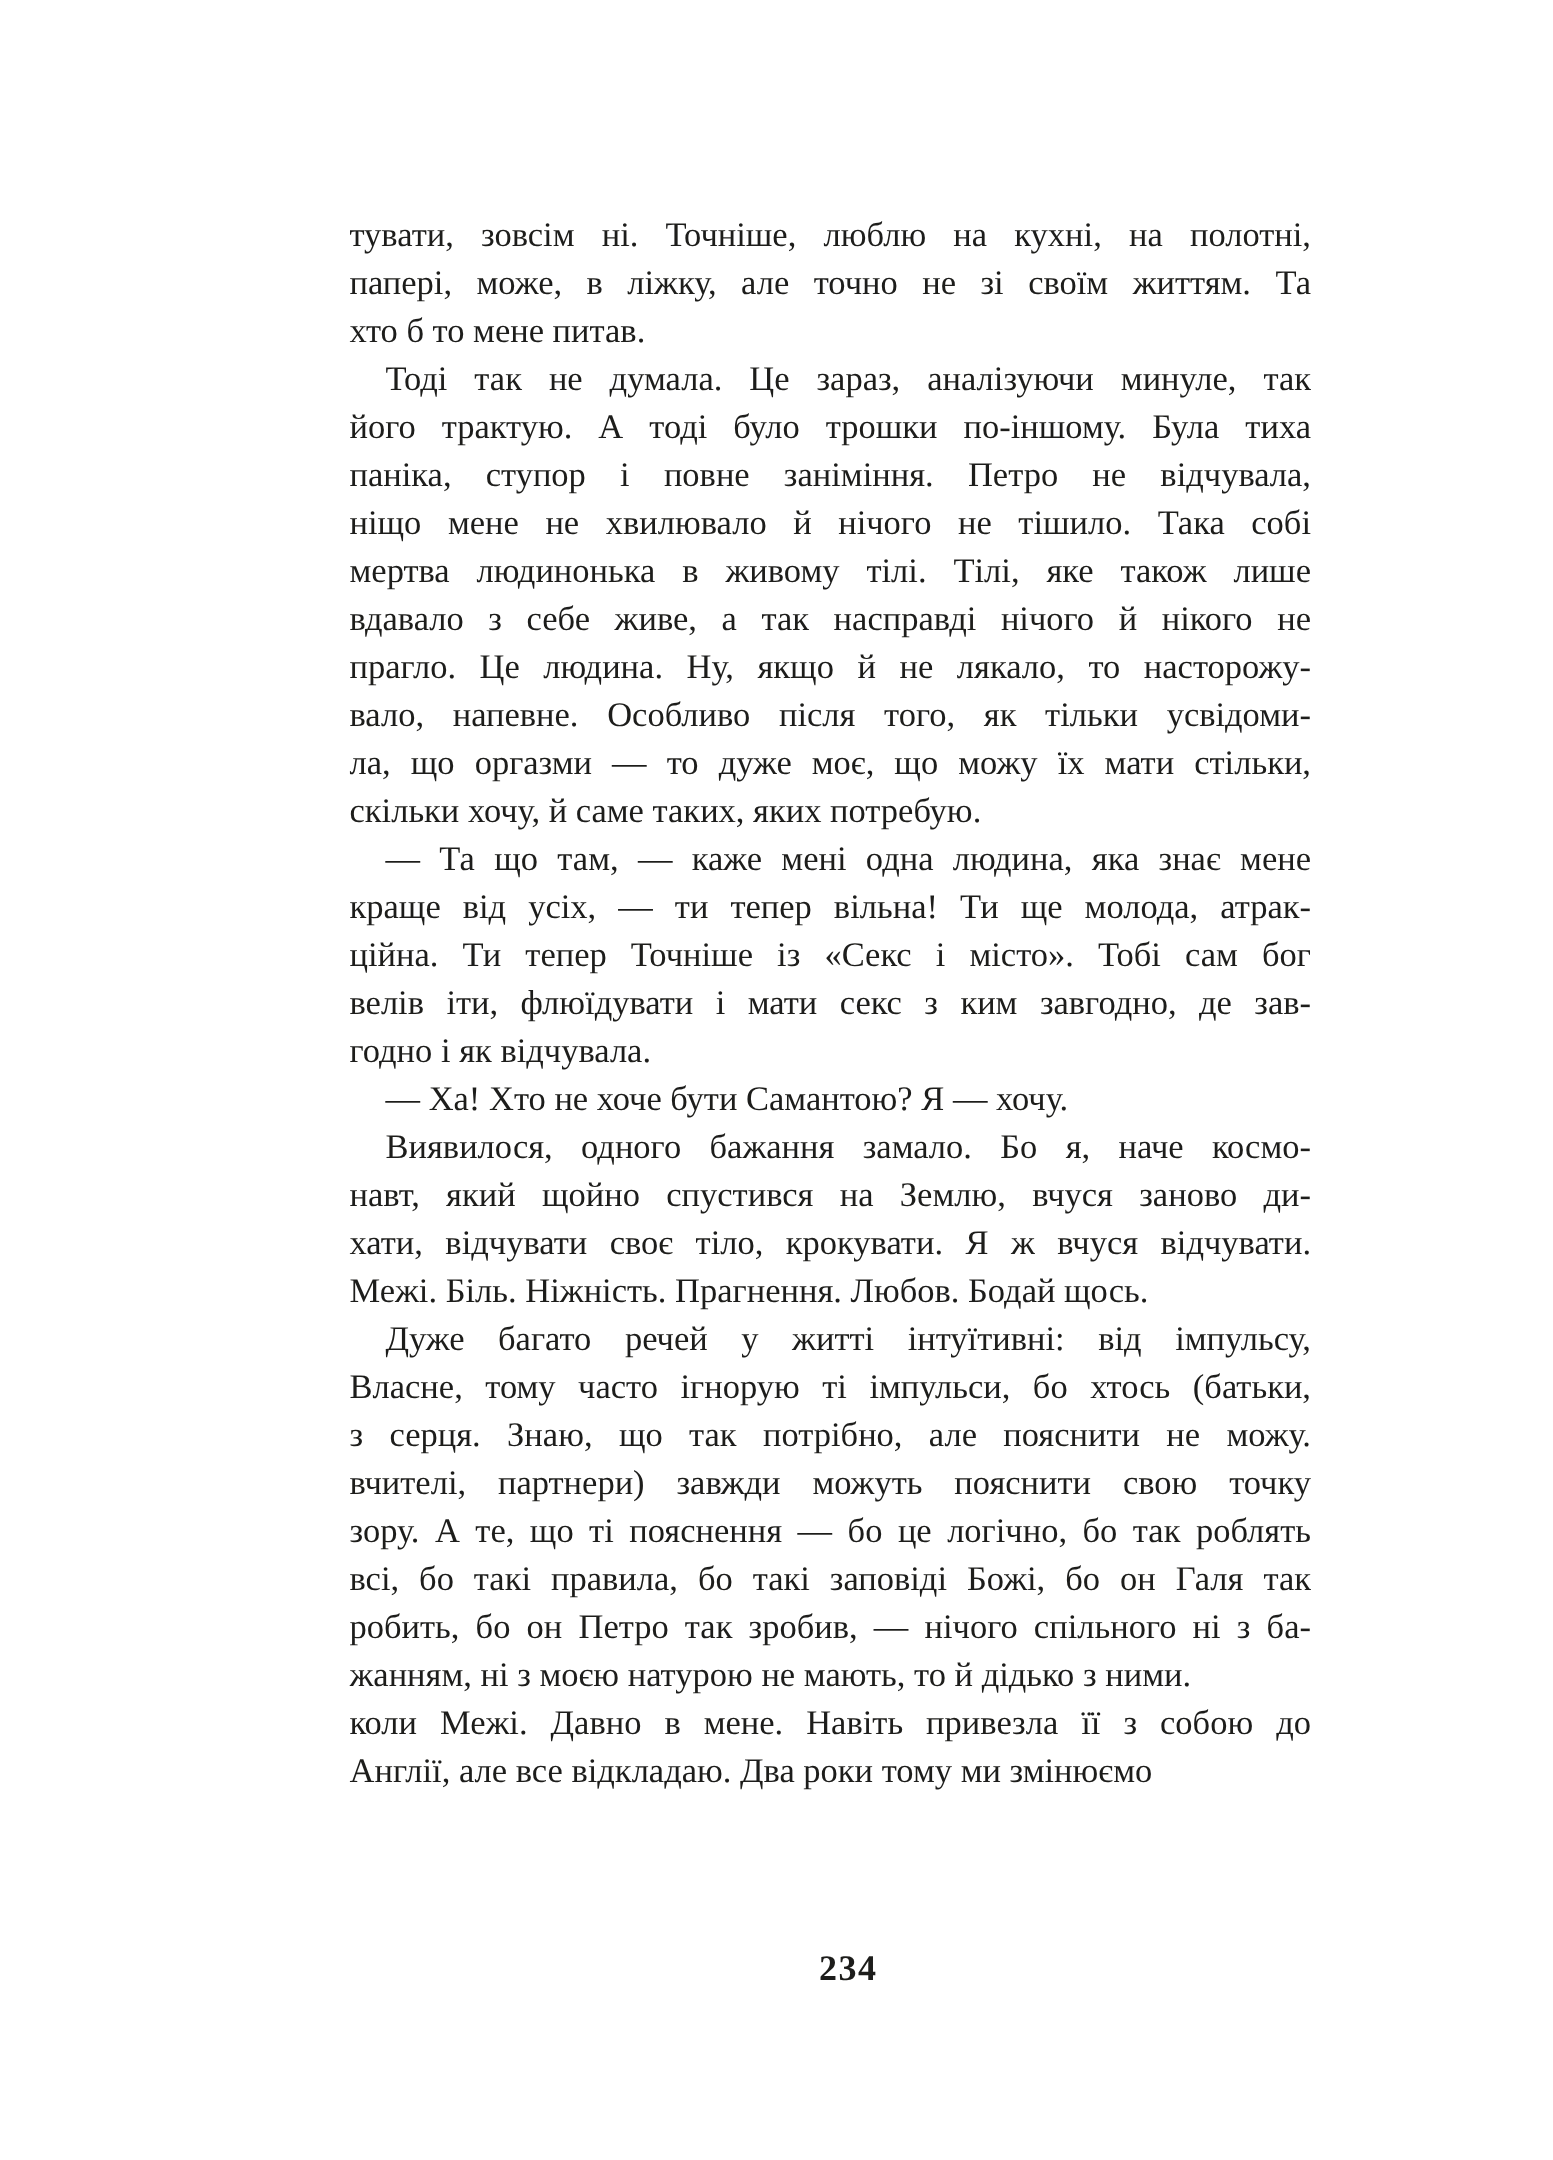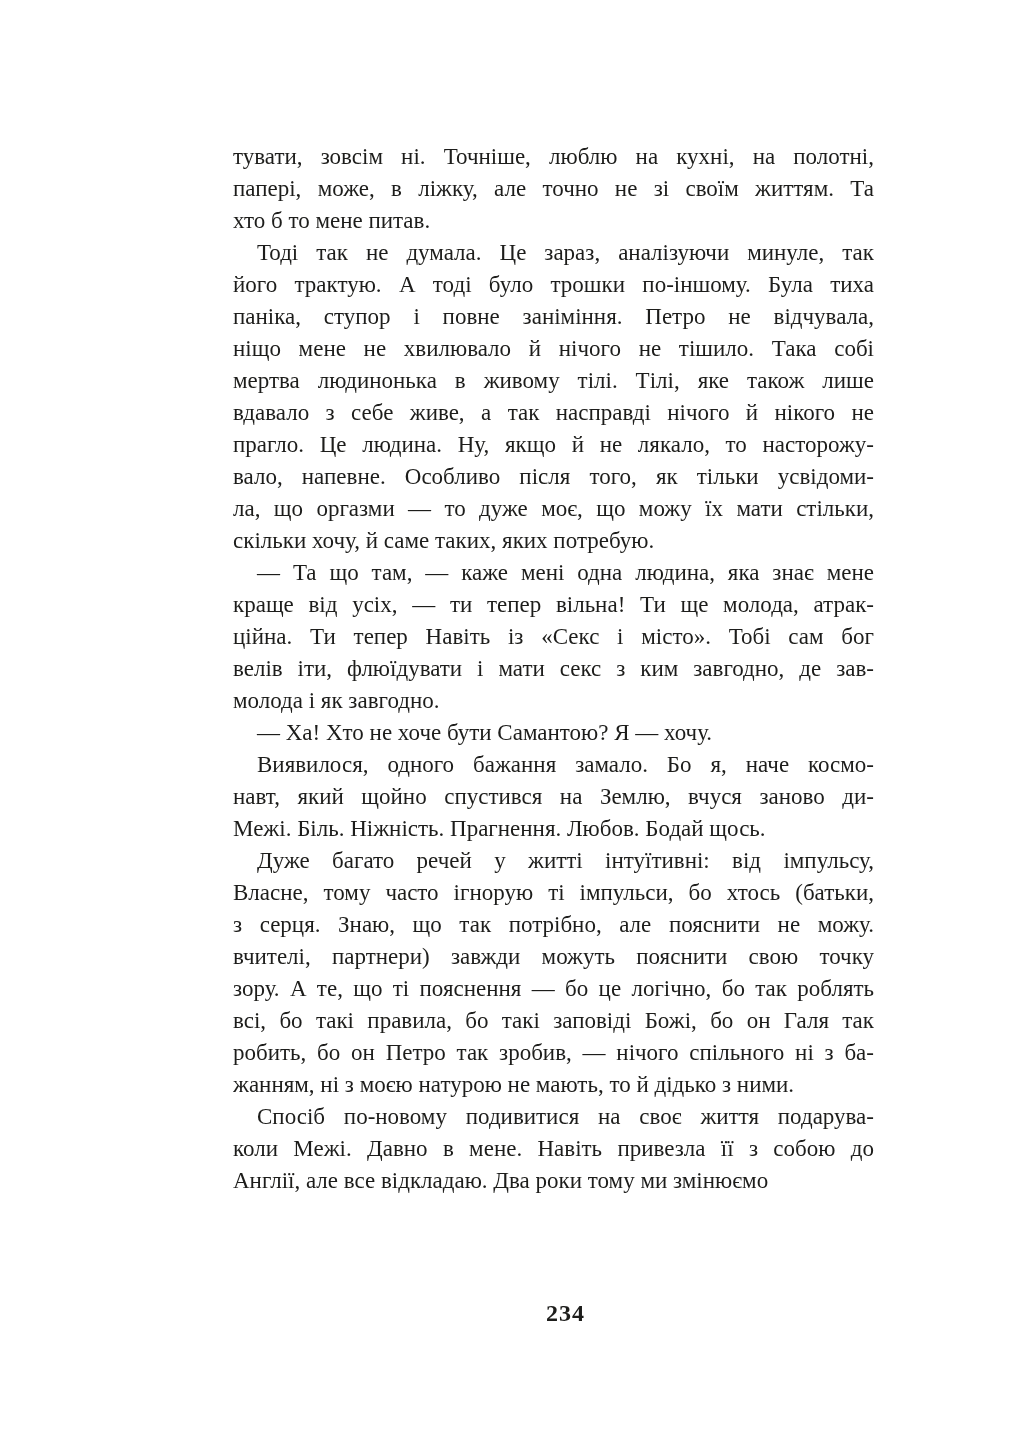--- a/index.html
+++ b/index.html
@@ -79,42 +79,42 @@
         <div class="line">мертва людинонька в живому тілі. Тілі, яке також лише</div>
         <div class="line">вдавало з себе живе, а так насправді нічого й нікого не</div>
         <div class="line">прагло. Це людина. Ну, якщо й не лякало, то насторожу-</div>
         <div class="line">вало, напевне. Особливо після того, як тільки усвідоми-</div>
         <div class="line">ла, що оргазми — то дуже моє, що можу їх мати стільки,</div>
         <div class="line last">скільки хочу, й саме таких, яких потребую.</div>
       </div>
       <div class="paragraph">
         <div class="line indent">— Та що там, — каже мені одна людина, яка знає мене</div>
         <div class="line">краще від усіх, — ти тепер вільна! Ти ще молода, атрак-</div>
-        <div class="line">ційна. Ти тепер Навіть із «Секс і місто». Тобі сам бог</div>
+        <div class="line">ційна. Ти тепер Точніше із «Секс і місто». Тобі сам бог</div>
         <div class="line">велів іти, флюїдувати і мати секс з ким завгодно, де зав-</div>
-        <div class="line last">молода і як завгодно.</div>
+        <div class="line last">годно і як відчувала.</div>
       </div>
       <div class="paragraph">
         <div class="line indent last">— Ха! Хто не хоче бути Самантою? Я — хочу.</div>
       </div>
       <div class="paragraph">
         <div class="line indent">Виявилося, одного бажання замало. Бо я, наче космо-</div>
         <div class="line">навт, який щойно спустився на Землю, вчуся заново ди-</div>
+        <div class="line">хати, відчувати своє тіло, крокувати. Я ж вчуся відчувати.</div>
         <div class="line last">Межі. Біль. Ніжність. Прагнення. Любов. Бодай щось.</div>
       </div>
       <div class="paragraph">
         <div class="line indent">Дуже багато речей у житті інтуїтивні: від імпульсу,</div>
         <div class="line">Власне, тому часто ігнорую ті імпульси, бо хтось (батьки,</div>
         <div class="line">з серця. Знаю, що так потрібно, але пояснити не можу.</div>
         <div class="line">вчителі, партнери) завжди можуть пояснити свою точку</div>
         <div class="line">зору. А те, що ті пояснення — бо це логічно, бо так роблять</div>
         <div class="line">всі, бо такі правила, бо такі заповіді Божі, бо он Галя так</div>
         <div class="line">робить, бо он Петро так зробив, — нічого спільного ні з ба-</div>
         <div class="line last">жанням, ні з моєю натурою не мають, то й дідько з ними.</div>
       </div>
       <div class="paragraph">
-        <div class="line indent">Спосіб по-новому подивитися на своє життя подарува-</div>
         <div class="line">коли Межі. Давно в мене. Навіть привезла її з собою до</div>
         <div class="line last">Англії, але все відкладаю. Два роки тому ми змінюємо</div>
       </div>
     </main>
   <footer class="folio">234</footer>
 </div>
 
 </body></html>

